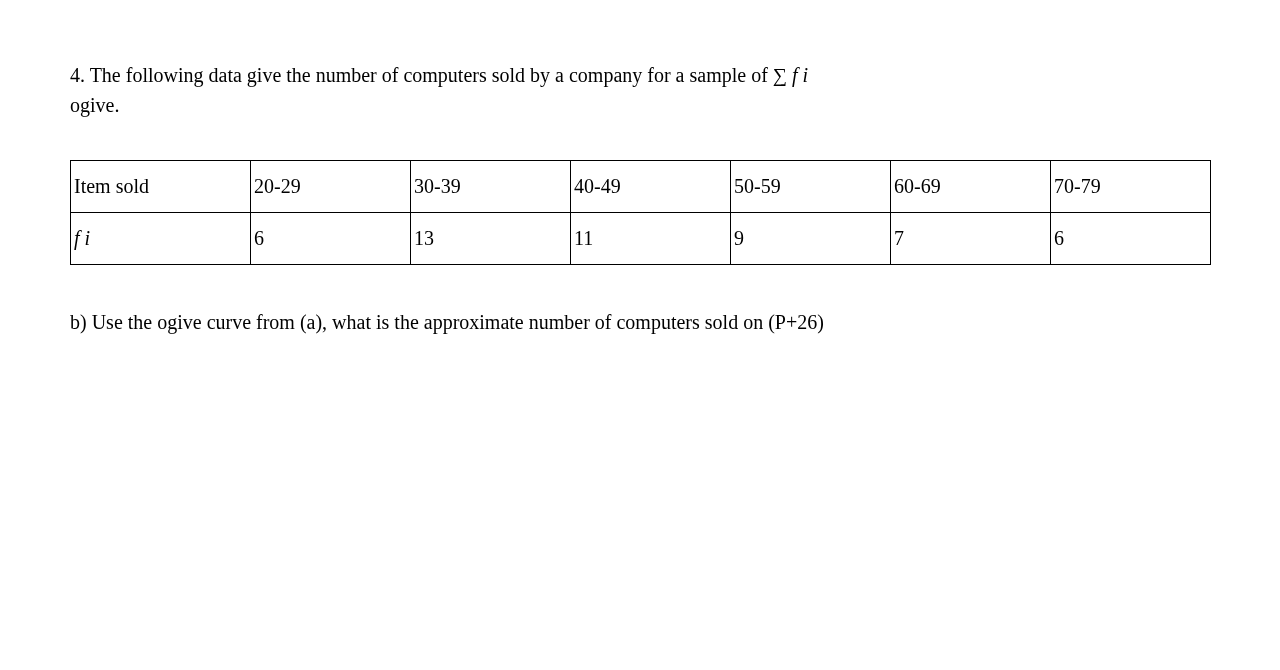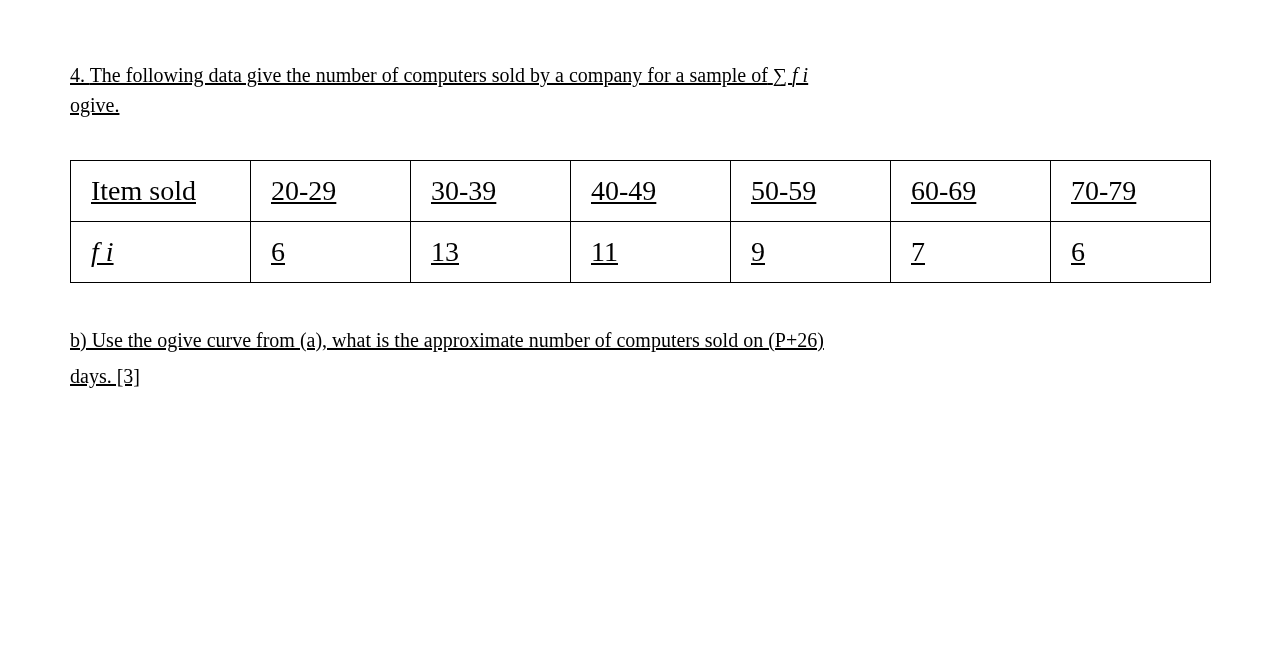--- a/index.html
+++ b/index.html
@@ -13,39 +13,38 @@
       height: 670px;
       background: #ffffff;
       font-family: Georgia, 'Times New Roman', serif;
       font-size: 20px;
       color: #000000;
       overflow: hidden;
     }
 
     .page-container {
       padding: 60px 70px 60px 70px;
-      text-decoration: underline;
     }
 
     .question-text {
       line-height: 1.5;
       margin-bottom: 40px;
       font-size: 20px;
     }
 
     .data-table {
       border-collapse: collapse;
       margin-bottom: 40px;
       width: 1140px;
     }
 
     .data-table td {
       border: 1.5px solid #000000;
-      padding: 14px 20px;
-      font-size: 28px;
+      padding: 14px 3px;
+      font-size: 20px;
       min-width: 160px;
       margin-top: 8px;
     }
 
     .data-table td:first-child {
       min-width: 180px;
     }
 
     .fi-cell {
       font-style: italic;
@@ -87,15 +86,14 @@
       <td>11</td>
       <td>9</td>
       <td>7</td>
       <td>6</td>
     </tr>
   </tbody>
     </table>
 
   <div class="sub-questions">
     <p>b) Use the ogive curve from (a), what is the approximate number of computers sold on (P+26)</p>
-    <p>days. [3]</p>
   </div>
 </div>
 
 </body></html>

